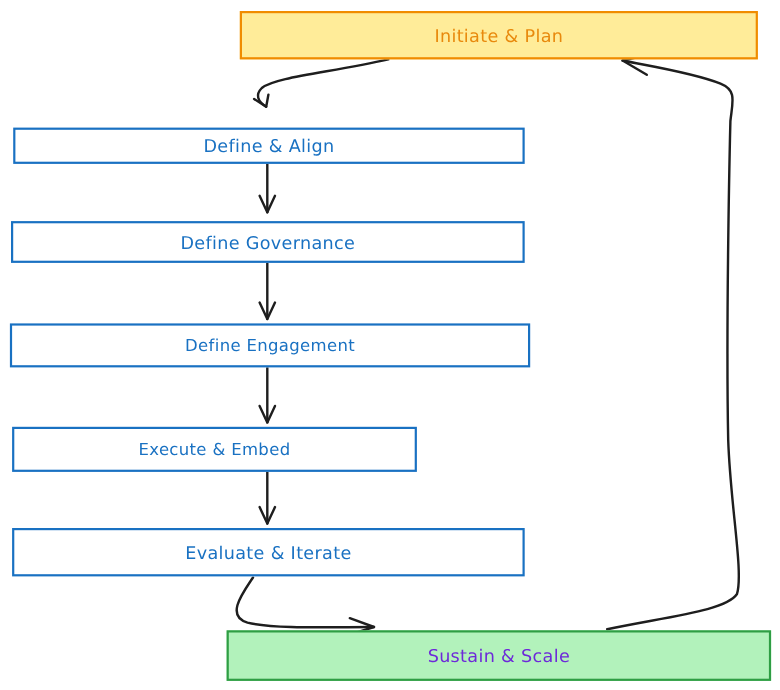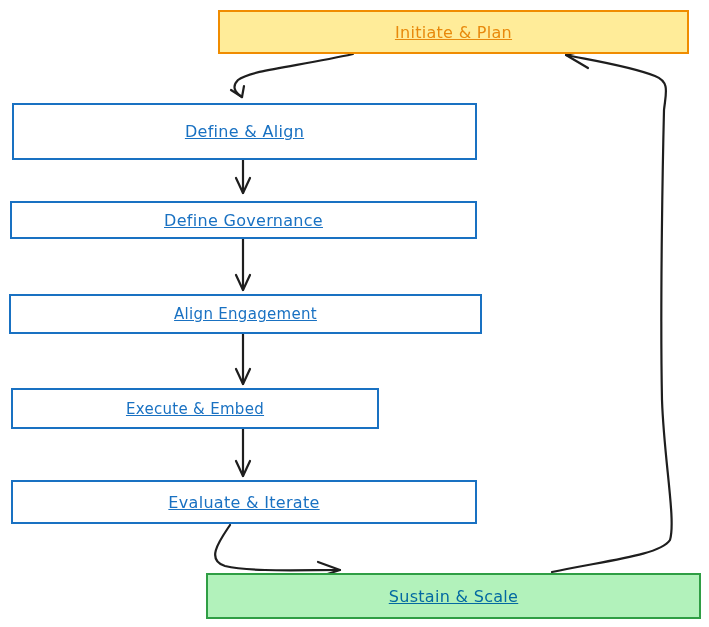--- a/index.html
+++ b/index.html
@@ -1,22 +1,22 @@
 <!DOCTYPE html>
 <html><head>
 <meta charset="utf-8">
 <style>
   html, body { margin:0; padding:0; background:#ffffff; }
   body { width:709px; height:627px; position:relative; overflow:hidden;
          font-family:"DejaVu Sans", sans-serif; }
   .box { position:absolute; box-sizing:border-box; display:flex; align-items:center;
-         justify-content:center; font-size:16px; letter-spacing:0.3px;text-decoration:underline; }
+         justify-content:center; font-size:16px; letter-spacing:0.3px; }
   .blue { background:#ffffff; border:2px solid #1971c2; color:#1971c2; }
   .yellow { background:#ffec99; border:2px solid #f08c00; color:#e8890c; }
-  .green { background:#b2f2bb; border:2px solid #2f9e44; color:#0369a1; }
+  .green { background:#b2f2bb; border:2px solid #2f9e44; color:#6d28d9; }
   svg.arrows { position:absolute; left:0; top:0; width:709px; height:627px; pointer-events:none; }
   svg.arrows path { fill:none; stroke:#1e1e1e; stroke-width:2.2; stroke-linecap:round; stroke-linejoin:round; }
 </style>
 </head>
 <body>
 
 <svg class="arrows" viewBox="0 0 709 627">
 
   <g>
     <path d="M353 54 C 300 66, 250 70, 238 80 C 232 86, 234 92, 242 97"></path>
@@ -51,30 +51,30 @@
   <g>
     <path d="M552 572 C 610 560, 660 555, 670 540 C 676 520, 664 460, 662 400 C 660 300, 663 150, 664 110 C 666 92, 670 82, 655 76 C 630 66, 590 60, 566 55"></path>
     <path d="M588 50 L566 55 L588 68"></path>
   </g>
 </svg>
 
 <div class="box yellow" style="left:218px; top:10px; width:471px; height:44px;">
   <span>Initiate &amp; Plan</span>
 </div>
 
-<div class="box blue" style="left:12px; top:103px; width:465px; height:57px;">
+<div class="box blue" style="left:12px; top:116px; width:465px; height:33px;">
   <span>Define &amp; Align</span>
 </div>
 
 <div class="box blue" style="left:10px; top:201px; width:467px; height:38px;">
   <span>Define Governance</span>
 </div>
 
 <div class="box blue" style="left:9px; top:294px; width:473px; height:40px;">
-  <span style="font-size:15px;">Align Engagement</span>
+  <span style="font-size:15px;">Define Engagement</span>
 </div>
 
 <div class="box blue" style="left:11px; top:388px; width:368px; height:41px;">
   <span style="font-size:15px;">Execute &amp; Embed</span>
 </div>
 
 <div class="box blue" style="left:11px; top:480px; width:466px; height:44px;">
   <span>Evaluate &amp; Iterate</span>
 </div>
 

